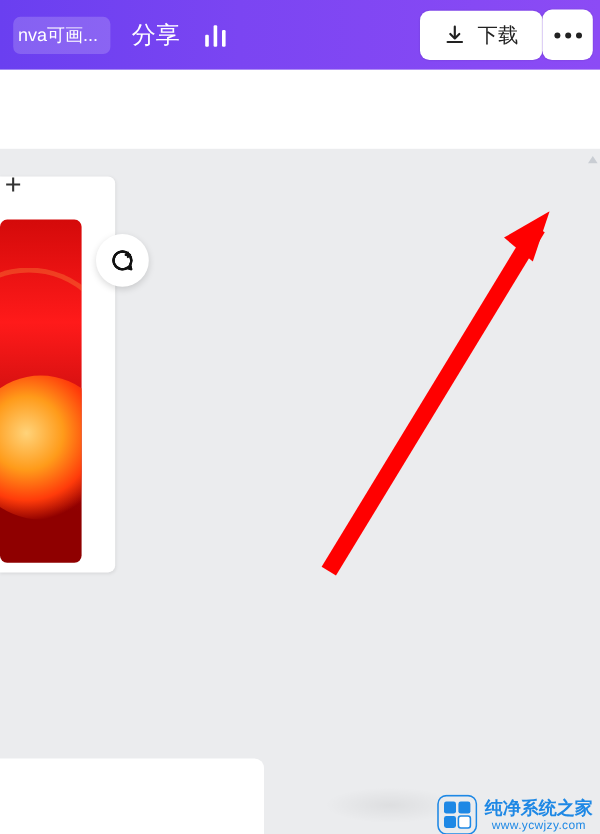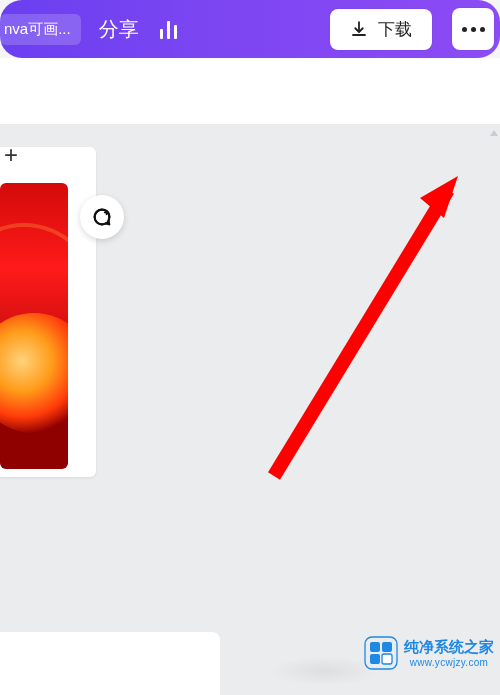--- a/index.html
+++ b/index.html
@@ -11,24 +11,23 @@
     font-family: "Microsoft YaHei", "PingFang SC", Arial, sans-serif;
     background: #f5f5f5;
   }
 
   .toolbar {
     position: relative;
     height: 58px;
     background: linear-gradient(90deg, #6a3ff0 0%, #7b45f2 40%, #8c4bf5 100%);
     display: flex;
     align-items: center;
-    padding-left: 0;
+    padding-left: 11px;
     gap: 18px;
     box-sizing: border-box;
-    border-radius: 22px;
   }
 
   .title-chip {
     background: rgba(255,255,255,0.18);
     color: #ffffff;
     font-size: 15px;
     padding: 6px 10px 6px 4px;
     border-radius: 6px;
     white-space: nowrap;
     overflow: hidden;
@@ -56,21 +55,21 @@
     border-radius: 1px;
   }
   .analytics-btn .b1 { height: 10px; }
   .analytics-btn .b2 { height: 18px; }
   .analytics-btn .b3 { height: 14px; }
 
   .right-group {
     margin-left: auto;
     display: flex;
     align-items: center;
-    gap: 20px;
+    gap: 0;
     padding-right: 6px;
   }
 
   .download-btn {
     background: #ffffff;
     color: #222;
     font-size: 17px;
     font-weight: 500;
     padding: 9px 20px;
     border-radius: 8px;
@@ -183,21 +182,21 @@
   .pointer-arrow {
     position:absolute;
     left:234px; top:52px;
     width:240px; height:320px;
     pointer-events:none;
   }
 
   
   .watermark {
     position:absolute;
-    right:6px; bottom:26px;
+    right:6px; bottom:0;
     display:flex;
     align-items:center;
     gap:6px;
     color:#1e88e5;
     font-size:15px;
     font-weight:600;
   }
   .watermark .wm-url {
     display:block;
     font-size:10px;

